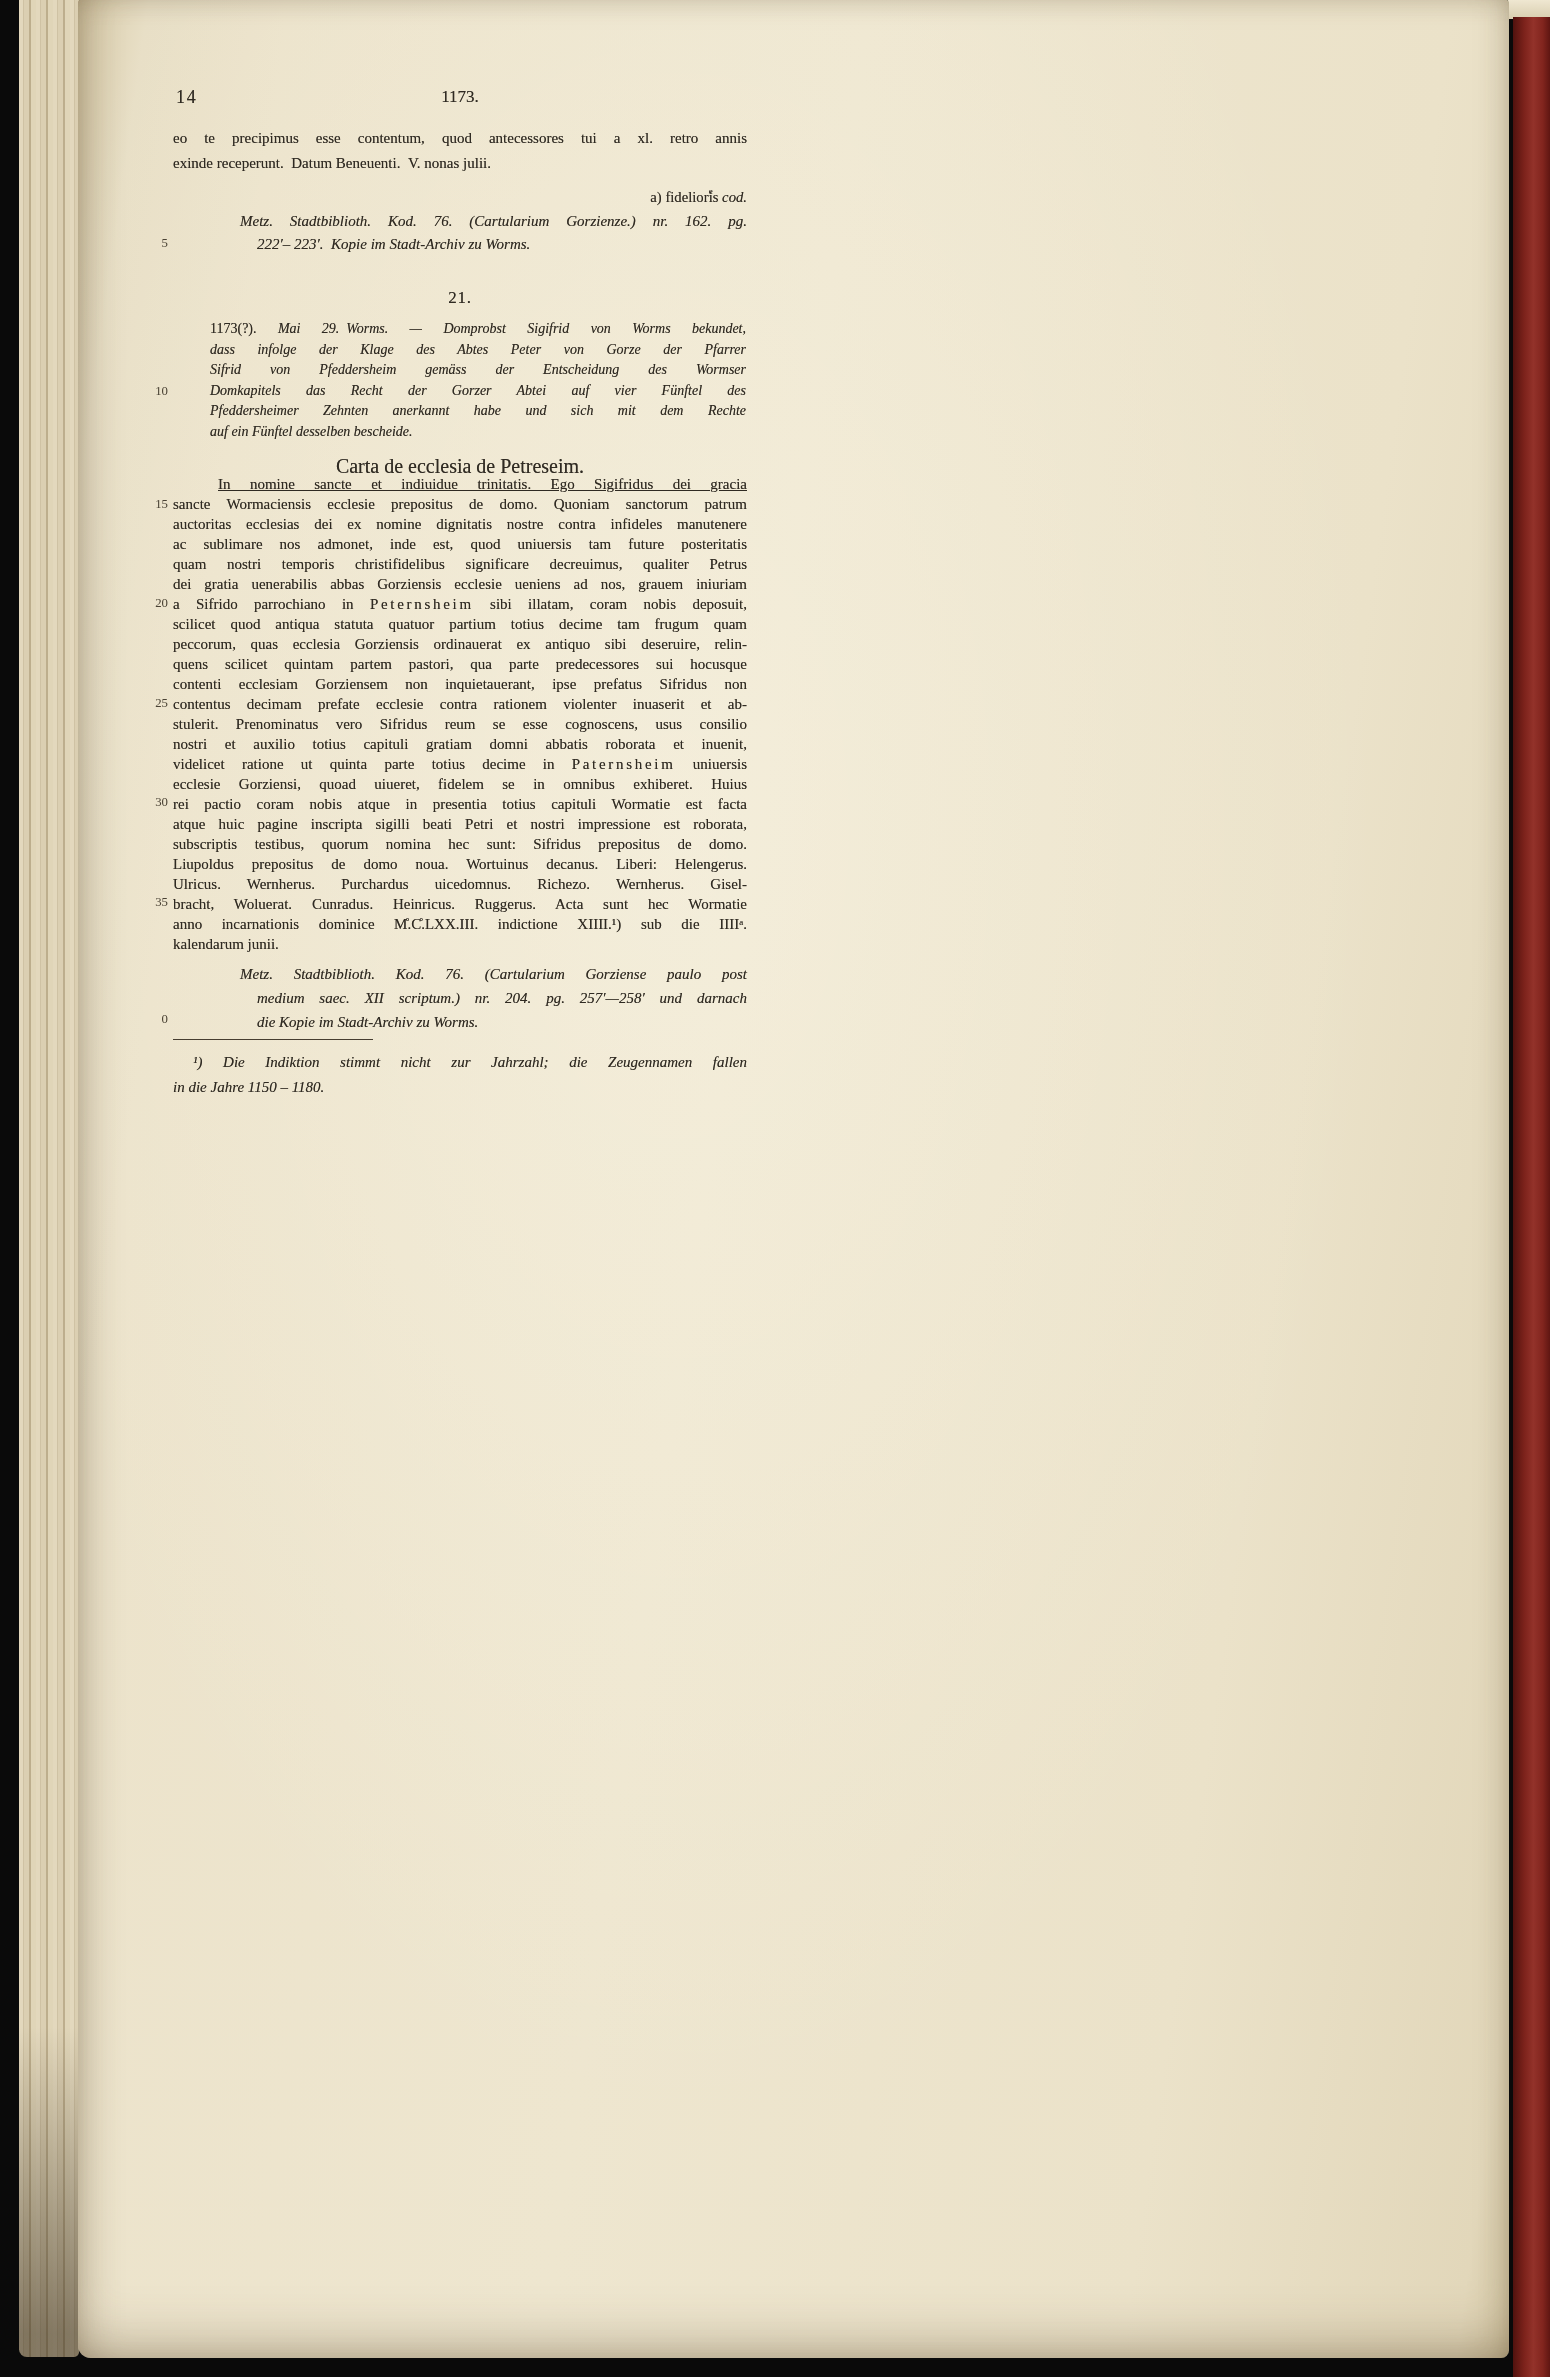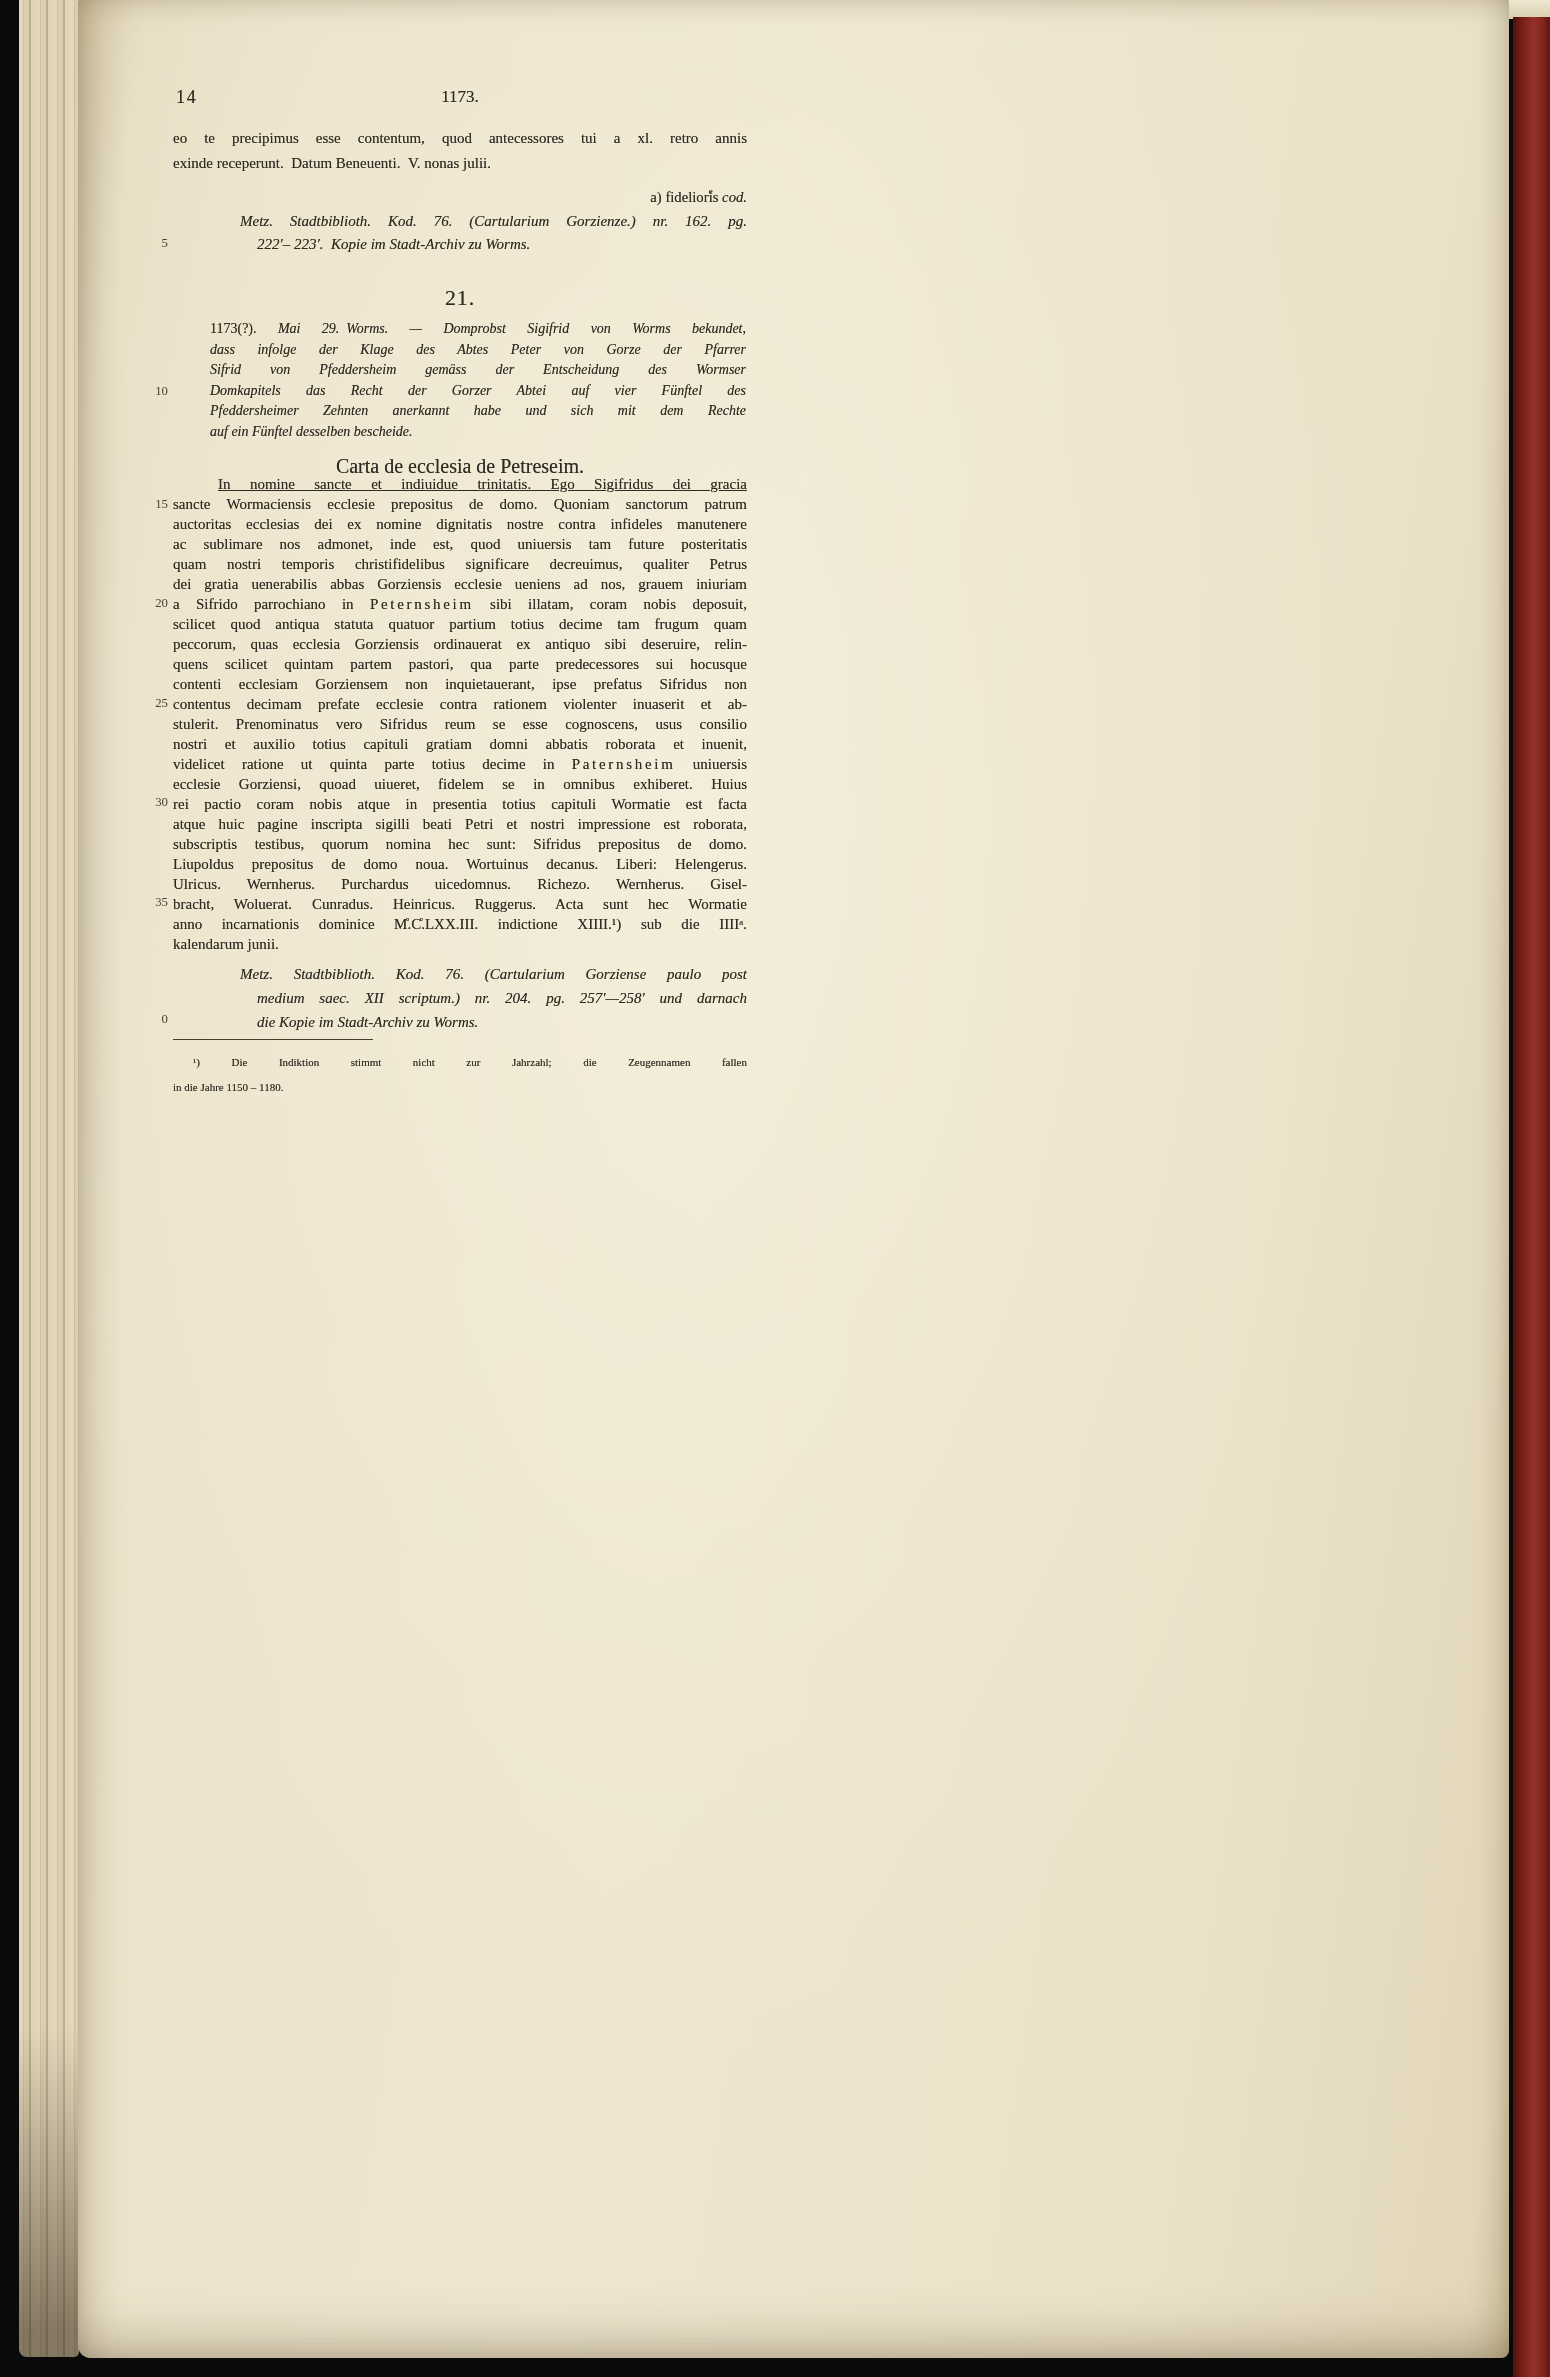--- a/index.html
+++ b/index.html
@@ -65,32 +65,32 @@
 
   .variant { top:187px; left:67px; width:507px; font-size:14.7px; white-space:nowrap;text-align:right; }
   .stack { position:relative; display:inline-block; }
   .stack .above { position:absolute; left:0; top:-0.62em; font-size:0.62em; }
 
   .srcnote { left:67px; width:507px; font-style:italic; font-size:15px; line-height:23px; }
   .sn1 { top:210px; }
   .sn2 { top:962px; line-height:24px; }
   .ind2 { padding-left:17px; }
 
-  .secnum { top:288px; text-align:center; font-size:22px; letter-spacing:0.8px; }
+  .secnum { top:288px; text-align:center; font-size:17px; letter-spacing:0.8px; }
 
   .regest { top:319px; left:37px; width:536px; line-height:20.6px; font-size:14px; }
   .regest .rom { font-style:normal; }
 
   .carta { top:456px; text-align:center; font-size:20px; }
 
   .mainp { top:474px; }
   .mainp .first { padding-left:45px;text-decoration:underline; }
 
   .fnrule { top:1039px; width:200px; border-top:1.6px solid #463d30; height:0; }
-  .fn { top:1050px; font-size:11px; line-height:25px; }
+  .fn { top:1050px; font-style:italic; font-size:15px; line-height:25px; }
   .fn .first { padding-left:20px; }
 
   .mnum {
     position:absolute; left:70px; width:20px; text-align:right;
     font-size:12.8px; color:#4a4234;
   }
 </style>
 </head>
 <body>
 

